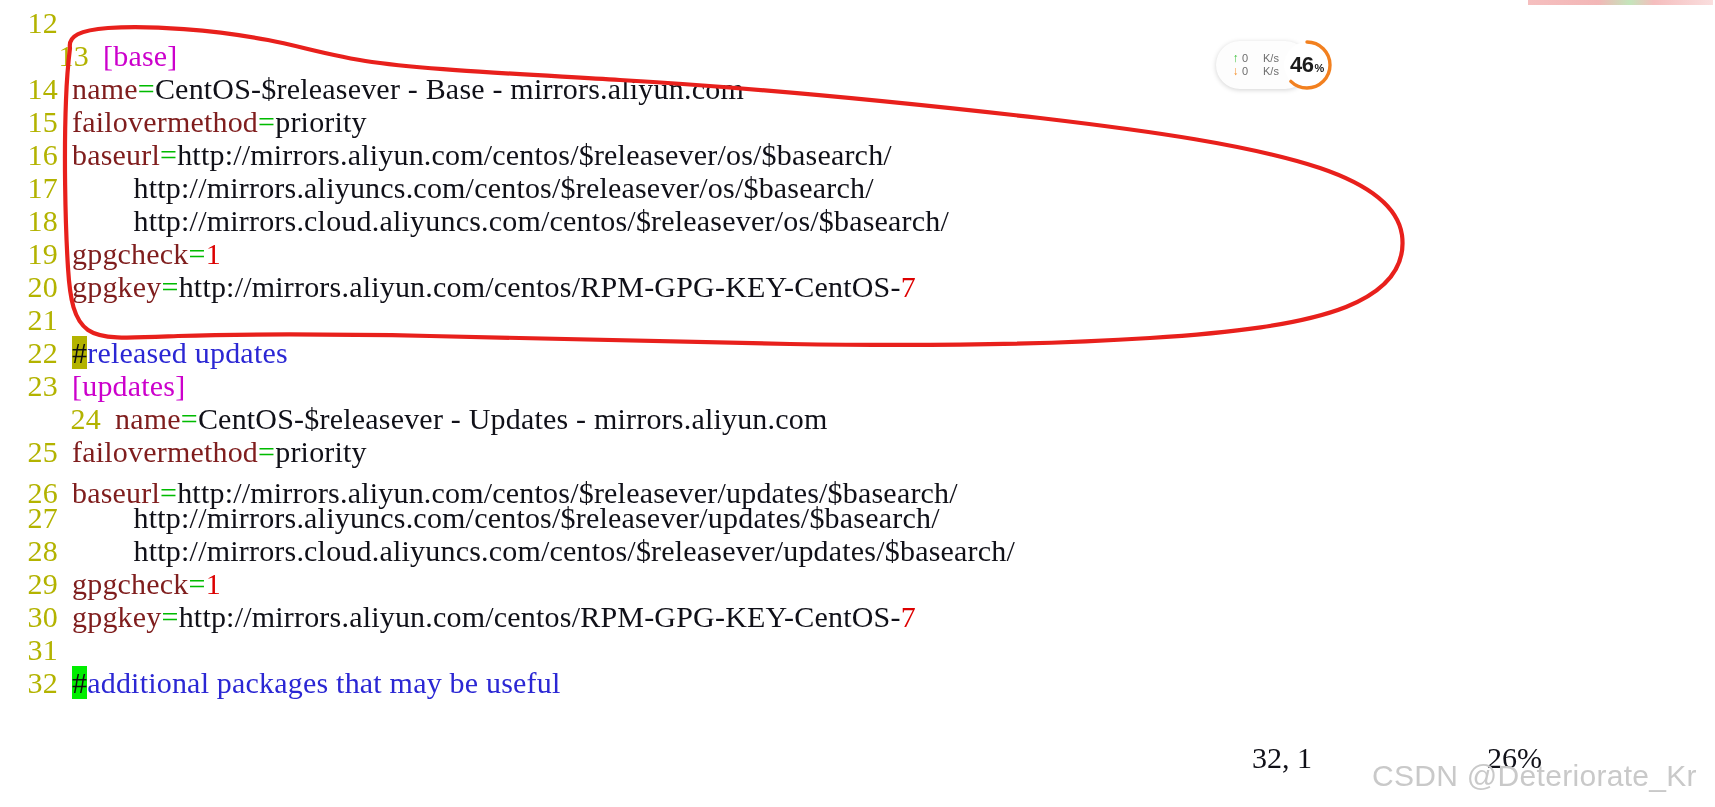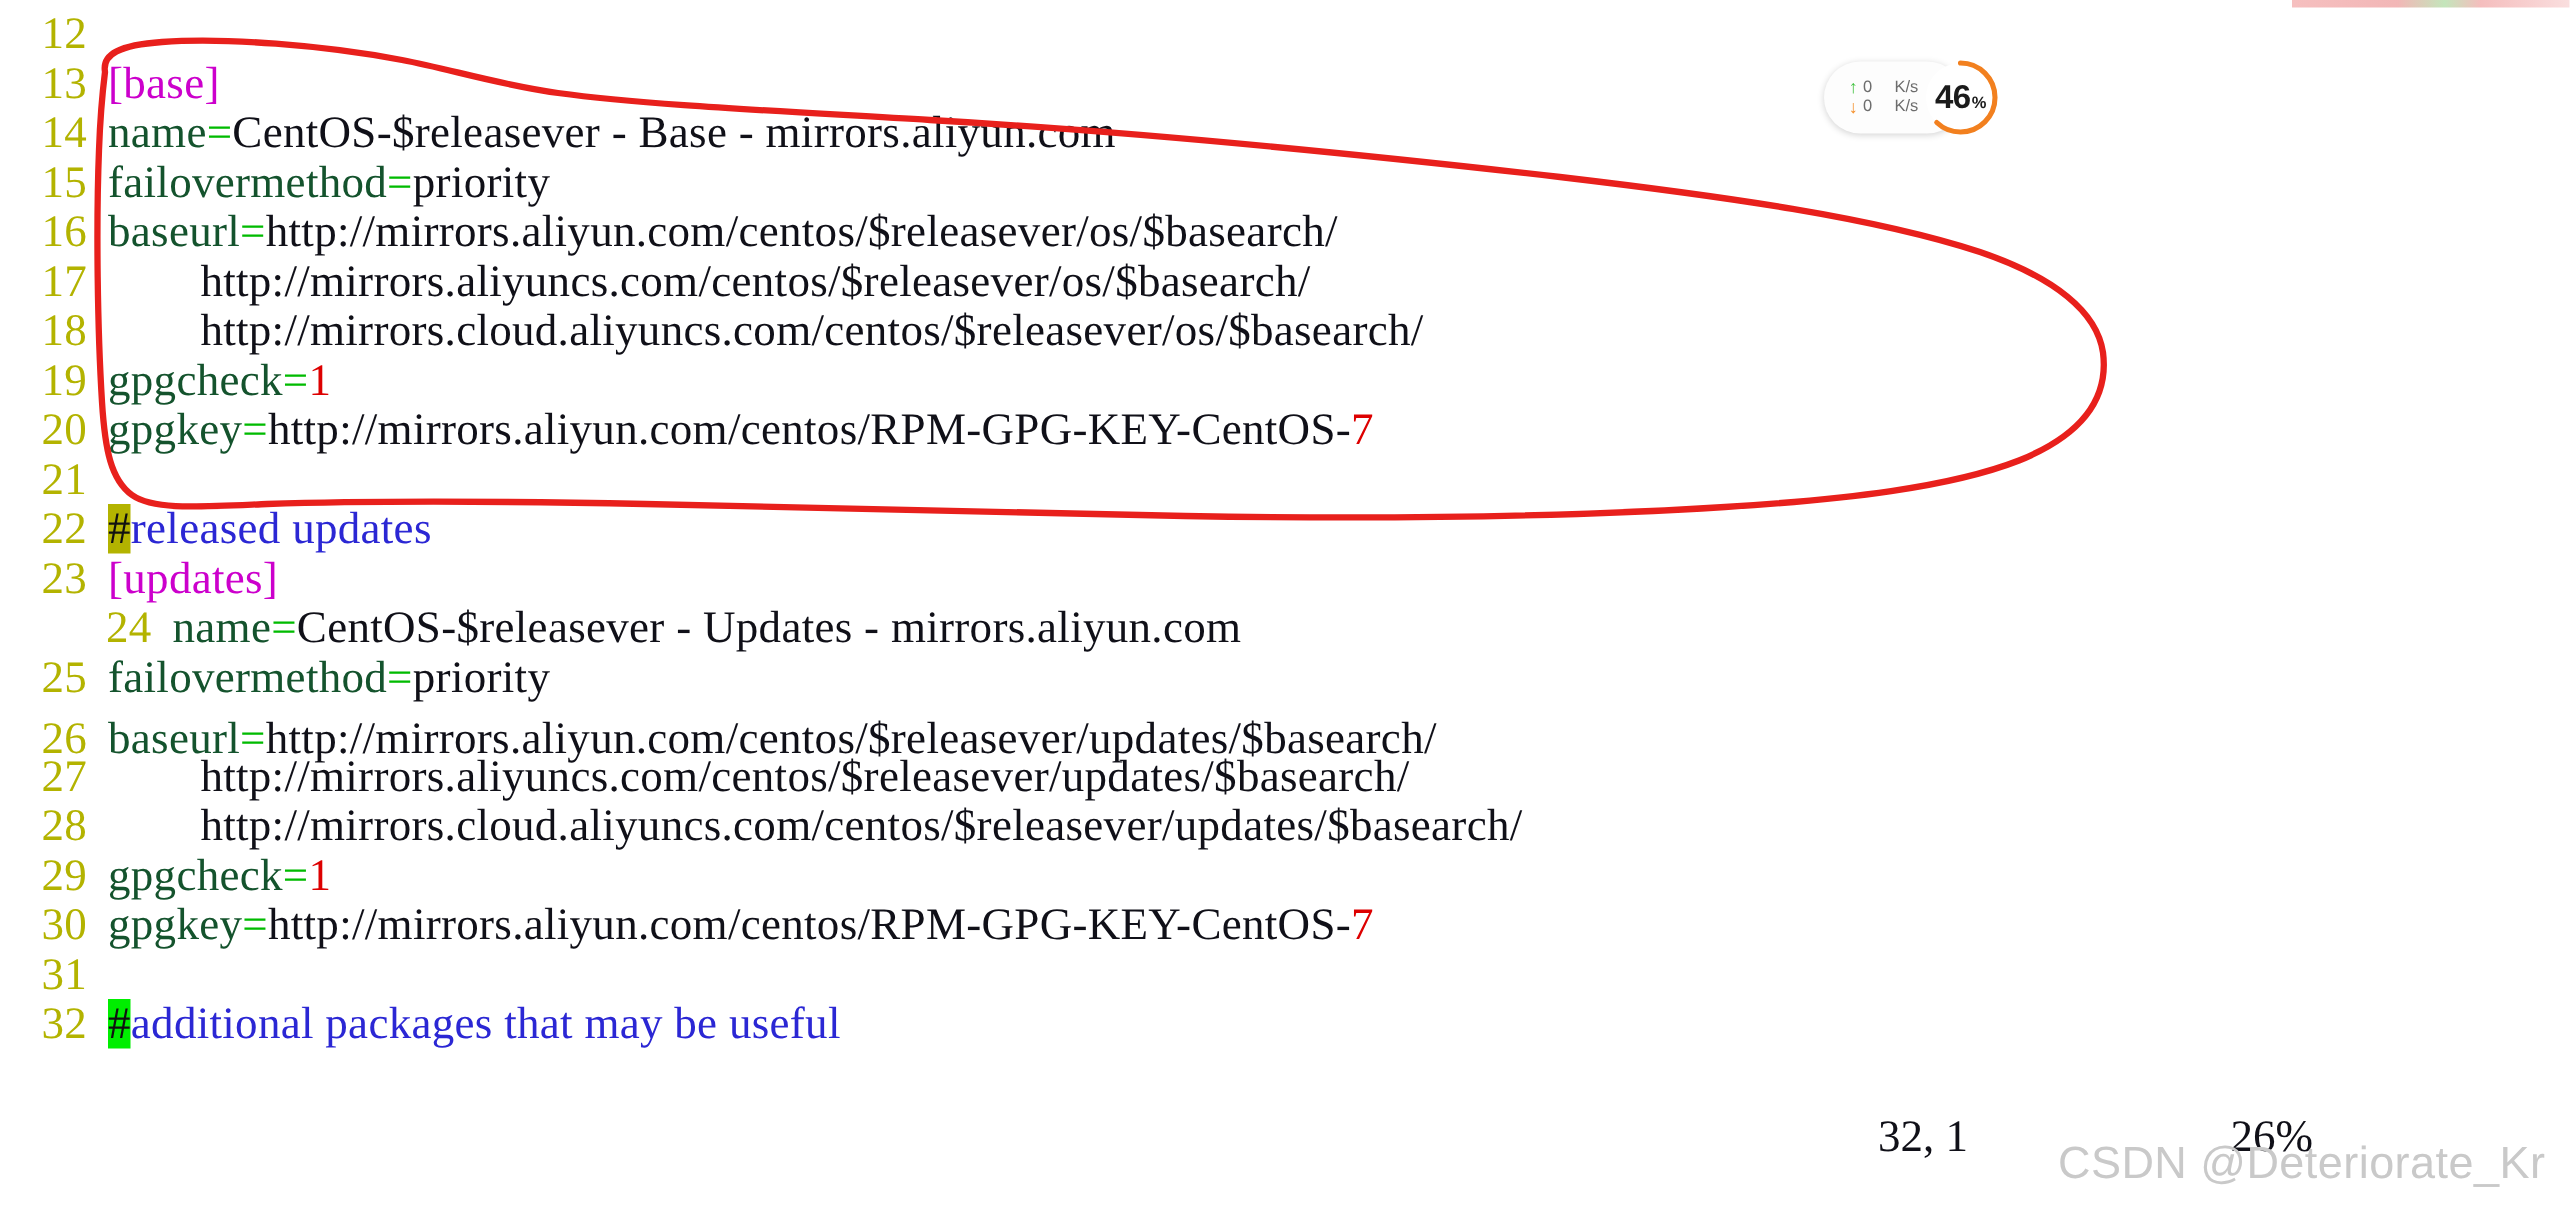--- a/index.html
+++ b/index.html
@@ -52,21 +52,21 @@
     display: inline-block;
     width: 58px;
     text-align: right;
     color: #b3b300;
     font-family: "Liberation Serif", "DejaVu Serif", serif;
   }
   .ltext { padding-left: 14px; }
 
   
   .sec      { color: #cc00cc; }          
-  .key      { color: #14532d; }          
+  .key      { color: #7f1d1d; }          
   .eq       { color: #00bb00; }
   .val      { color: #101018; }          
   .num      { color: #dd0000; }          
   .cmt      { color: #2b27d4; }          
   .hash-olive {
     color: #101010;
     background: #b3b300;
   }
   .hash-green {
     color: #101010;
@@ -198,21 +198,21 @@
     pointer-events: none;
   }
 </style>
 </head>
 <body>
 
 <div id="top-strip"></div>
 
 <div id="editor">
     <div class="code-line" style="top: 6px;"><span class="lineno">12</span><span class="ltext"></span></div>
-    <div class="code-line" style="top: 39px;"><span class="lineno">13</span><span class="ltext"><span class="sec">[base]</span></span></div>
+    <div class="code-line" style="top: 39px; padding-left: 31px;"><span class="lineno">13</span><span class="ltext"><span class="sec">[base]</span></span></div>
     <div class="code-line" style="top: 72px;"><span class="lineno">14</span><span class="ltext"><span class="key">name</span><span class="eq">=</span><span class="val">CentOS-$releasever - Base - mirrors.aliyun.com</span></span></div>
     <div class="code-line" style="top: 105px;"><span class="lineno">15</span><span class="ltext"><span class="key">failovermethod</span><span class="eq">=</span><span class="val">priority</span></span></div>
     <div class="code-line" style="top: 138px;"><span class="lineno">16</span><span class="ltext"><span class="key">baseurl</span><span class="eq">=</span><span class="val">http://mirrors.aliyun.com/centos/$releasever/os/$basearch/</span></span></div>
     <div class="code-line" style="top: 171px;"><span class="lineno">17</span><span class="ltext"><span class="val">        http://mirrors.aliyuncs.com/centos/$releasever/os/$basearch/</span></span></div>
     <div class="code-line" style="top: 204px;"><span class="lineno">18</span><span class="ltext"><span class="val">        http://mirrors.cloud.aliyuncs.com/centos/$releasever/os/$basearch/</span></span></div>
     <div class="code-line" style="top: 237px;"><span class="lineno">19</span><span class="ltext"><span class="key">gpgcheck</span><span class="eq">=</span><span class="num">1</span></span></div>
     <div class="code-line" style="top: 270px;"><span class="lineno">20</span><span class="ltext"><span class="key">gpgkey</span><span class="eq">=</span><span class="val">http://mirrors.aliyun.com/centos/RPM-GPG-KEY-CentOS-</span><span class="num">7</span></span></div>
     <div class="code-line" style="top: 303px;"><span class="lineno">21</span><span class="ltext"></span></div>
     <div class="code-line" style="top: 336px;"><span class="lineno">22</span><span class="ltext"><span class="hash-olive">#</span><span class="cmt">released updates</span></span></div>
     <div class="code-line" style="top: 369px;"><span class="lineno">23</span><span class="ltext"><span class="sec">[updates]</span></span></div>

